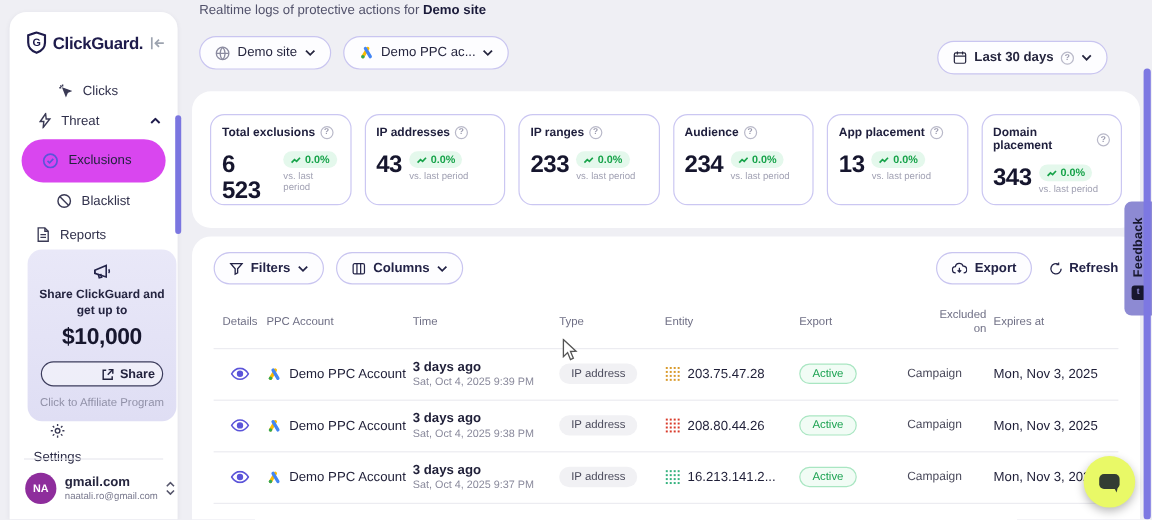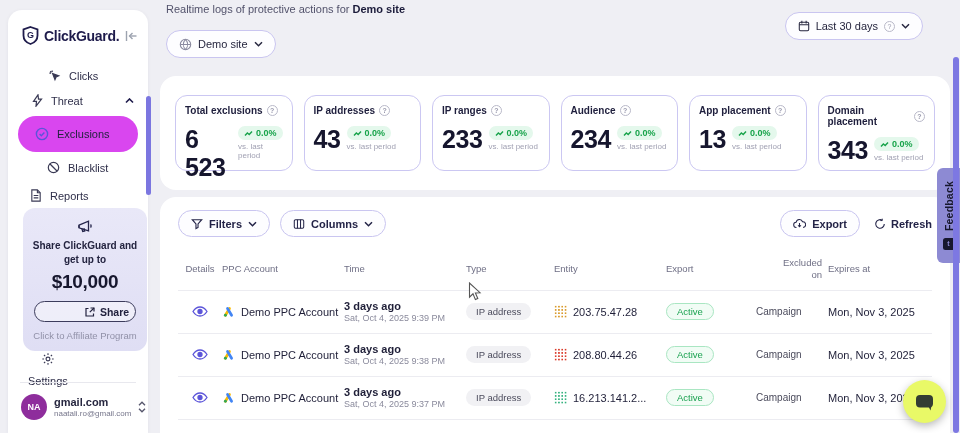--- a/index.html
+++ b/index.html
@@ -63,37 +63,37 @@
 
   
   .page-title { position:absolute; left:166px; top:3px; font-size:11px; color:#52526B; }
   .page-title b { color:#1B1B3A; }
   .pill {
     display:inline-flex; align-items:center; gap:6px; height:28px; padding:0 12px;
     border:1px solid #C9C5F0; border-radius:999px; background:#FDFDFF;
     font-size:11px; font-weight:500; color:#26263F; cursor:pointer;
   }
   .selector-row { position:absolute; left:166px; top:30px; display:flex; gap:10px; }
-  .date-pill { position:absolute; right:37px; top:12px; }
+  .date-pill { position:absolute; right:37px; top:34px;font-weight:bold; }
   .muted-ic { color:#8B8BA0; }
   .q-circle {
     width:11px; height:11px; border:1px solid #B9B9C9; border-radius:50%;
     font-size:7px; color:#9A9AAE; display:inline-flex; align-items:center; justify-content:center; flex:none;
   }
 
   
   .stats-panel {
     position:absolute; left:160px; top:76px; width:790px; height:114px;
     background:#fff; border-radius:16px;
   }
   .stats-wrap { display:flex; gap:11px; padding:19px 15px; }
   .stat-card { flex:1; border:1px solid #CBC7F2; border-radius:12px; padding:9px 9px 8px; height:76px; background:#fff; }
   .stat-label { display:flex; align-items:center; gap:4px; font-size:10px; font-weight:bold; color:#1F1F3D; }
   .stat-body { display:flex; align-items:flex-start; gap:6px; margin-top:10px; }
-  .stat-value { font-size:25px; font-weight:bold; color:#16162E; letter-spacing:-.4px; line-height:1.1; }
+  .stat-value { font-size:20px; font-weight:bold; color:#16162E; letter-spacing:-.4px; line-height:1.1; }
   .stat-side { display:flex; flex-direction:column; align-items:flex-start; }
   .delta-badge {
     display:inline-flex; align-items:center; gap:3px; background:#E4F8EC; color:#17A34A;
     border-radius:999px; padding:2px 6px; font-size:9px; font-weight:bold;
   }
   .stat-period { font-size:8px; color:#A1A1B3; margin-top:2px; }
 
   
   .table-panel {
     position:absolute; left:160px; top:197px; width:790px; height:236px;
@@ -290,20 +290,35 @@
           <path d="M1.4 7h11.2M7 1.4c-3 3.3-3 7.9 0 11.2M7 1.4c3 3.3 3 7.9 0 11.2"></path>
         </svg>
     </span>
     <span>Demo site</span>
     <span>
       <svg width="9" height="6" viewBox="0 0 9 6" fill="none" stroke="#26263F" stroke-width="1.5">
           <path d="M1 1.2 4.5 4.7 8 1.2"></path>
         </svg>
     </span>
   </div>
+  <div class="pill">
+    <span>
+      <svg width="13" height="12" viewBox="0 0 16 14">
+          <line x1="4.2" y1="11" x2="9.2" y2="2.6" stroke="#FBBC04" stroke-width="3.4" stroke-linecap="round"></line>
+          <line x1="6.8" y1="2.6" x2="11.8" y2="11" stroke="#4285F4" stroke-width="3.4" stroke-linecap="round"></line>
+          <circle cx="4.2" cy="11" r="1.8" fill="#34A853"></circle>
+        </svg>
+    </span>
+    <span>Demo PPC ac...</span>
+    <span>
+      <svg width="9" height="6" viewBox="0 0 9 6" fill="none" stroke="#26263F" stroke-width="1.5">
+          <path d="M1 1.2 4.5 4.7 8 1.2"></path>
+        </svg>
+    </span>
+  </div>
 </div>
 
 <div class="pill date-pill">
   <span>
     <svg width="12" height="12" viewBox="0 0 14 14" fill="none" stroke="#26263F" stroke-width="1.2">
         <rect x="1.5" y="2.5" width="11" height="10" rx="1.5"></rect>
         <path d="M1.5 5.5h11M4.5 1v3M9.5 1v3"></path>
       </svg>
   </span>
   <span>Last 30 days</span>

